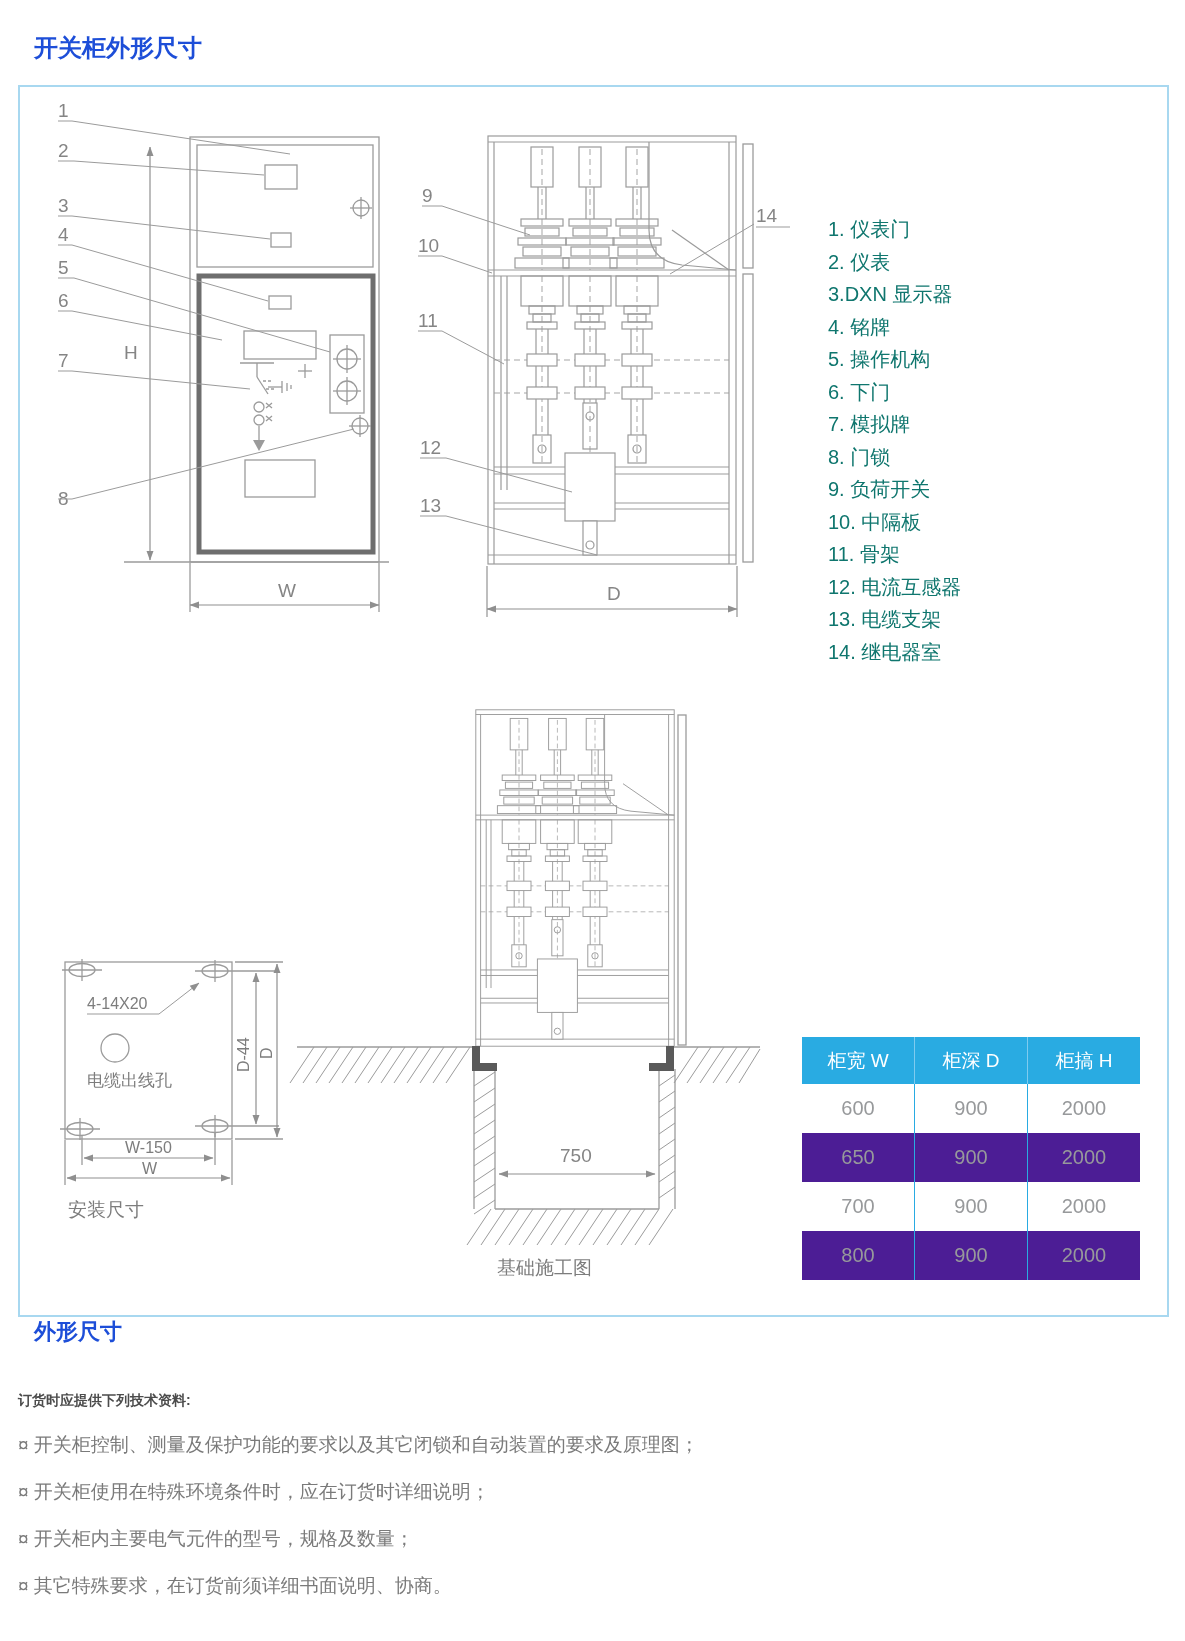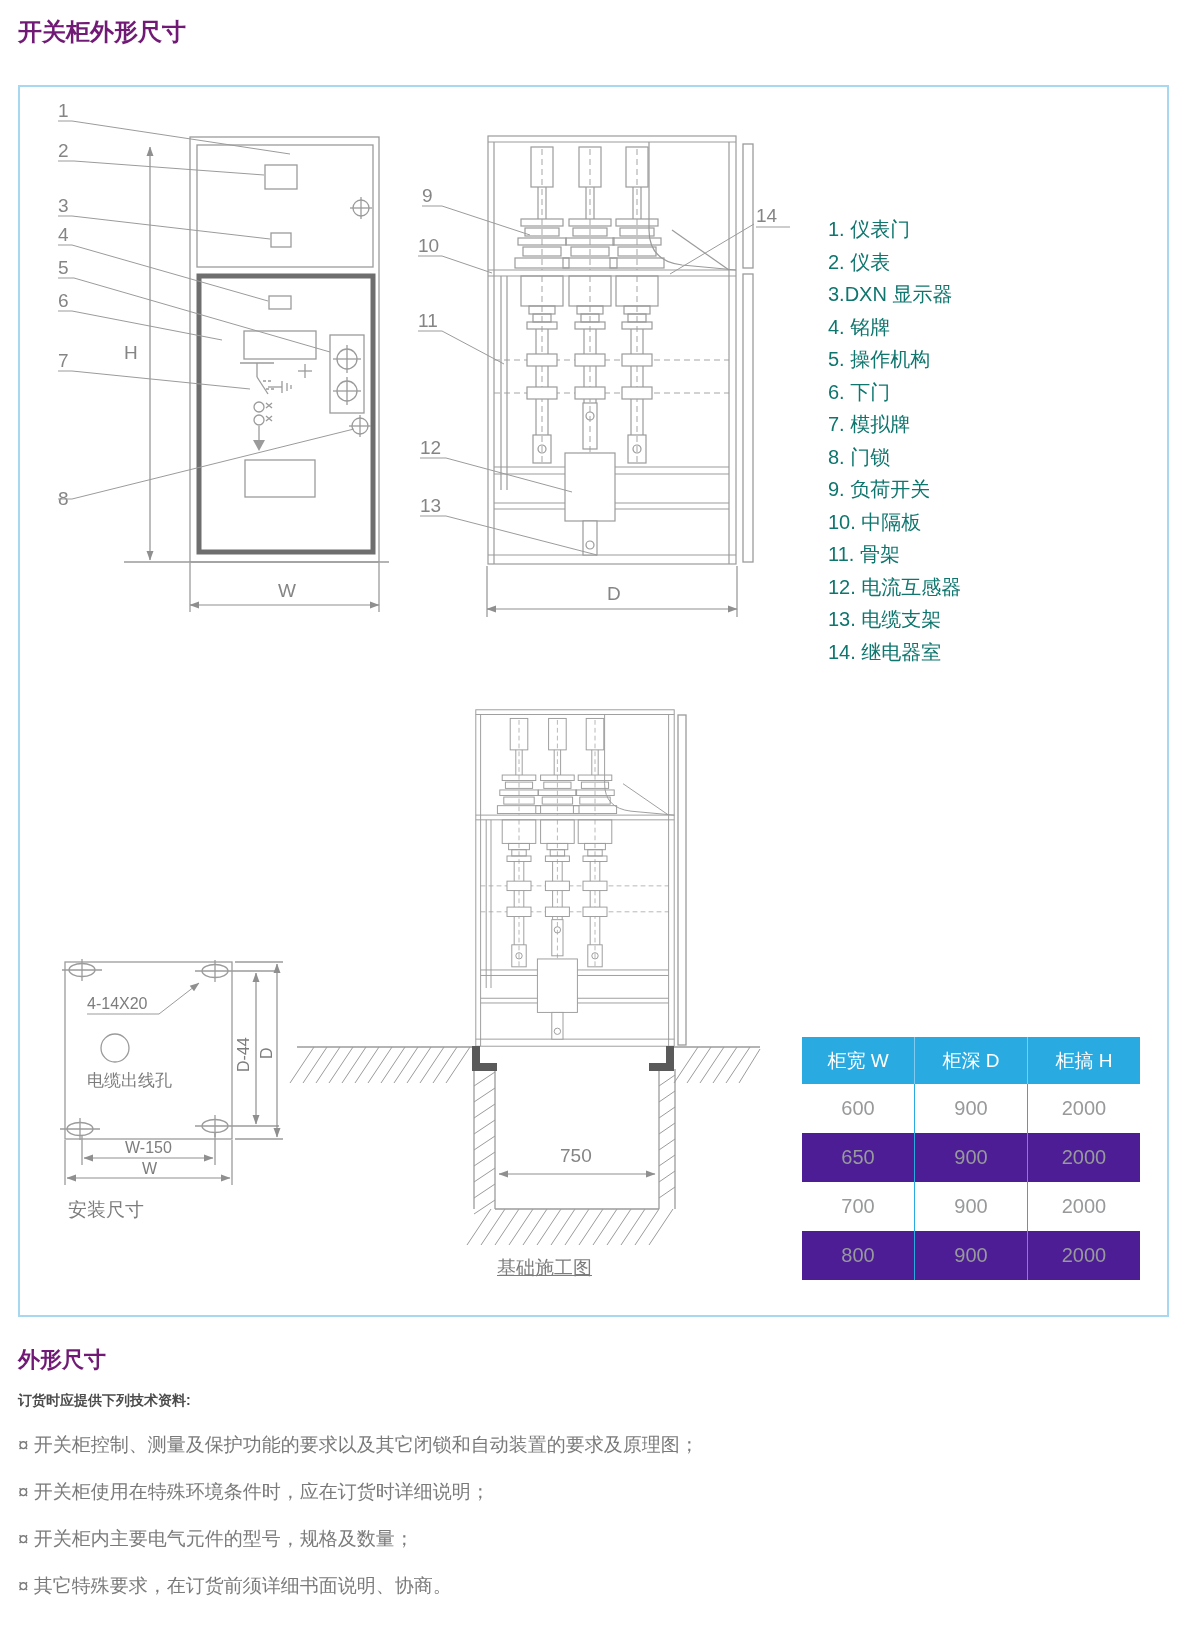--- a/index.html
+++ b/index.html
@@ -1,37 +1,37 @@
 <!DOCTYPE html>
 <html><head>
 <meta charset="utf-8">
 <style>
   html,body{margin:0;padding:0;background:#fff;}
   .page{position:relative;width:1185px;height:1641px;background:#fff;
         font-family:"Liberation Sans",sans-serif;overflow:hidden;}
   .abs{position:absolute;}
-  .accent{color:#701a75;font-weight:bold;margin:0;}
+  .accent{color:#1d4ed8;font-weight:bold;margin:16px;}
   .title{left:18px;top:16px;font-size:24px;position:absolute;}
   .diagram-box{position:absolute;left:18px;top:85px;width:1147px;height:1228px;
         border:2px solid #a8d8f0;background:#fff;}
   .legend{position:absolute;left:808px;top:126px;color:#0f766e;font-size:20px;line-height:32.5px;}
   .caption{position:absolute;color:#7d7d7d;font-size:19px;text-align:left;}
   .install-cap{left:48px;top:1110px;width:200px;}
-  .found-cap{left:477px;top:1168px;width:200px;text-decoration:underline;}
+  .found-cap{left:477px;top:1168px;width:200px;}
   .dim-table{position:absolute;left:782px;top:950px;width:338px;}
   .t-head{display:flex;height:47px;background:#29abe2;}
   .th{flex:1;display:flex;align-items:center;justify-content:center;color:#fff;
       font-size:19px;border-right:1px solid #7fcbef;}
   .th:last-child{border-right:none;}
   .t-row{display:flex;height:49px;}
   .t-row.alt{background:#4c1d95;}
   .td{flex:1;display:flex;align-items:center;justify-content:center;color:#97999b;
       font-size:20px;border-right:1px solid #29abe2;}
   .td:last-child{border-right:none;}
-  .sub{position:absolute;left:18px;top:1345px;font-size:22px;}
+  .sub{position:absolute;left:18px;top:1301px;font-size:22px;}
   .order-head{position:absolute;left:18px;top:1392px;font-size:14px;font-weight:bold;color:#4c4c4c;}
   .bullets{position:absolute;left:18px;top:1432px;}
   .bullet{font-size:19px;color:#7a7a7a;margin-bottom:21px;white-space:nowrap;}
   svg{overflow:visible;}
   .ln{stroke:#9b9b9b;stroke-width:1.3;fill:none;}
   .thick{stroke:#6e6e6e;stroke-width:5;fill:none;}
   .num{fill:#858585;font-size:19px;}
   .dimtxt{fill:#858585;font-size:19px;}
   .smtxt{fill:#7d7d7d;font-size:16px;}
   .dim{stroke:#8f8f8f;stroke-width:1.2;fill:none;marker-start:url(#arr);marker-end:url(#arr);}

